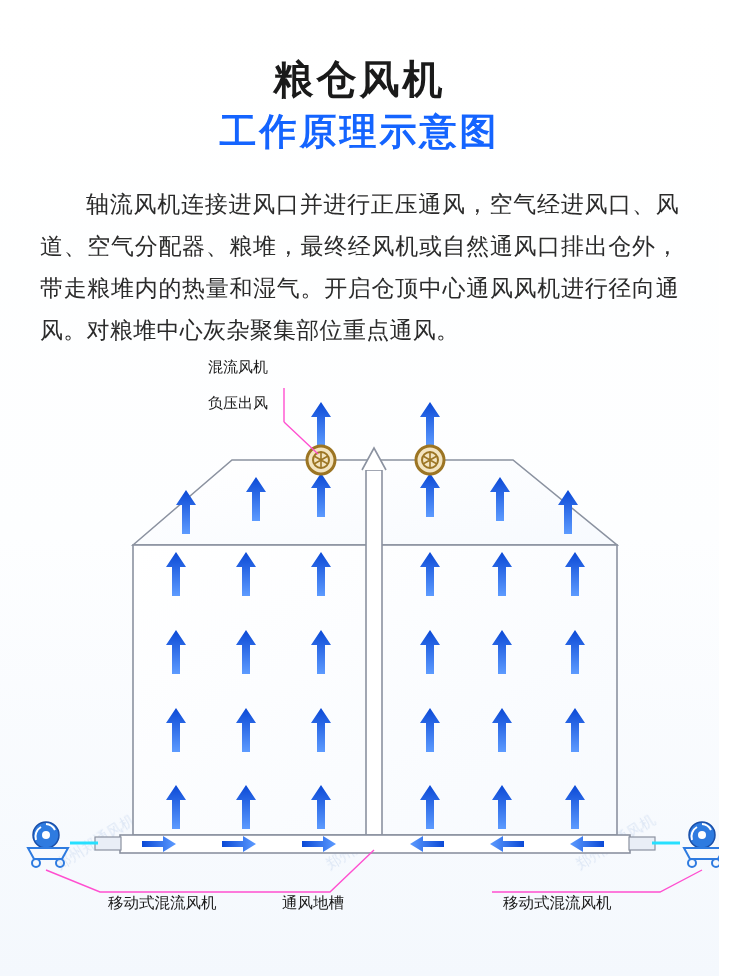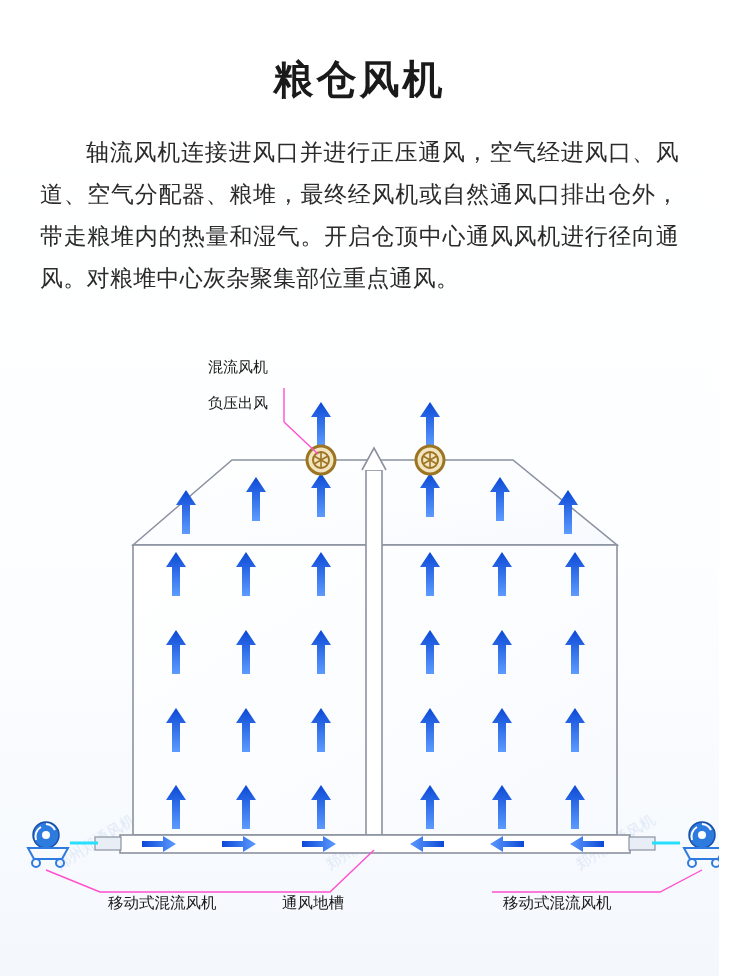--- a/index.html
+++ b/index.html
@@ -68,20 +68,21 @@
 
   
 </style>
 </head>
 <body>
 
 <div class="page">
 
   <div class="header">
     <div class="title-main">粮仓风机</div>
+    <div class="title-sub">工作原理示意图</div>
   </div>
 
   <div class="intro">轴流风机连接进风口并进行正压通风，空气经进风口、风道、空气分配器、粮堆，最终经风机或自然通风口排出仓外，带走粮堆内的热量和湿气。开启仓顶中心通风风机进行径向通风。对粮堆中心灰杂聚集部位重点通风。</div>
 
   <div class="diagram">
     <svg width="750" height="646" viewBox="0 0 750 646" xmlns="http://www.w3.org/2000/svg">
       <defs>
         <linearGradient id="arrowGrad" x1="0" y1="1" x2="0" y2="0">
           <stop offset="0%" stop-color="#5d9bff"></stop>
           <stop offset="100%" stop-color="#0b49d6"></stop>

